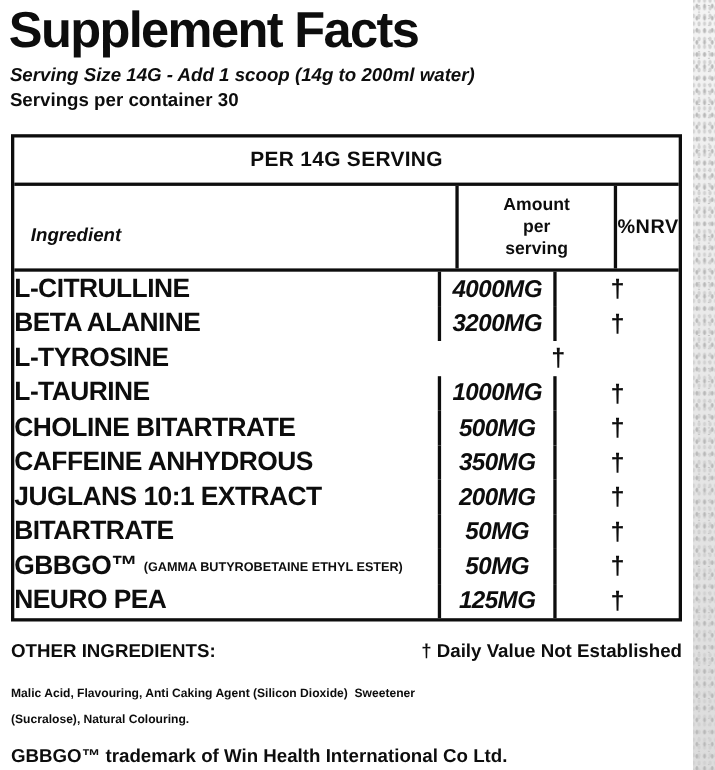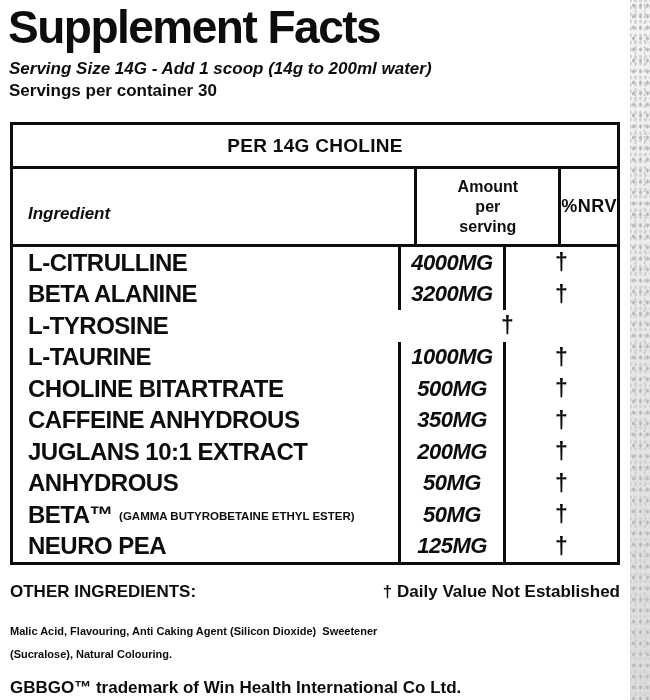--- a/index.html
+++ b/index.html
@@ -63,21 +63,21 @@
     white-space:pre-line;
   }
   .hdr-nrv{
     display:flex; align-items:center; justify-content:center;
     font-size:18px; letter-spacing:0.5px;
   }
 
   .rows{ flex:1; display:flex; flex-direction:column; }
   .row{ flex:1; display:flex; align-items:stretch; }
   .cell-name{
-    width:385px; display:flex; align-items:center; padding-left:15px;
+    width:385px; display:flex; align-items:center; 
     font-size:24px; letter-spacing:-0.5px; white-space:nowrap; line-height:1;
   }
   .row-note{ font-size:11.5px; letter-spacing:0; margin-left:6px; padding-top:3px; }
   .row-note:empty{ display:none; }
   .cell-amount{
     width:108px; border-left:3px solid #0d0d0d; border-right:3px solid #0d0d0d;
     display:flex; align-items:center; justify-content:center;
     font-size:22px; letter-spacing:-0.5px; line-height:1;font-style:italic;
   }
   .cell-nrv{
@@ -96,21 +96,21 @@
 </head>
 <body>
 
 <div class="noise-strip"></div>
 
 <h1 class="title">Supplement Facts</h1>
 <div class="serving-line1">Serving Size 14G - Add 1 scoop (14g to 200ml water)</div>
 <div class="serving-line2">Servings per container 30</div>
 
 <div class="facts-table">
-  <div class="band">PER 14G CHOLINE</div>
+  <div class="band">PER 14G SERVING</div>
 
   <div class="header-row">
     <div class="col-ingredient hdr-ingredient">Ingredient</div>
     <div class="col-amount hdr-amount">Amount
 per
 serving</div>
     <div class="col-nrv hdr-nrv">%NRV</div>
   </div>
 
   <div class="rows">
@@ -157,28 +157,28 @@
     </div>
     <div class="row">
       <div class="cell-name">
           <span>JUGLANS 10:1 EXTRACT</span>
         </div>
       <div class="cell-amount">200MG</div>
       <div class="cell-nrv">†</div>
     </div>
     <div class="row">
       <div class="cell-name">
-          <span>ANHYDROUS</span>
+          <span>BITARTRATE</span>
         </div>
       <div class="cell-amount">50MG</div>
       <div class="cell-nrv">†</div>
     </div>
     <div class="row">
       <div class="cell-name">
-          <span>BETA™</span>
+          <span>GBBGO™</span>
           <span class="row-note">(GAMMA BUTYROBETAINE ETHYL ESTER)</span>
         </div>
       <div class="cell-amount">50MG</div>
       <div class="cell-nrv">†</div>
     </div>
     <div class="row">
       <div class="cell-name">
           <span>NEURO PEA</span>
         </div>
       <div class="cell-amount">125MG</div>

